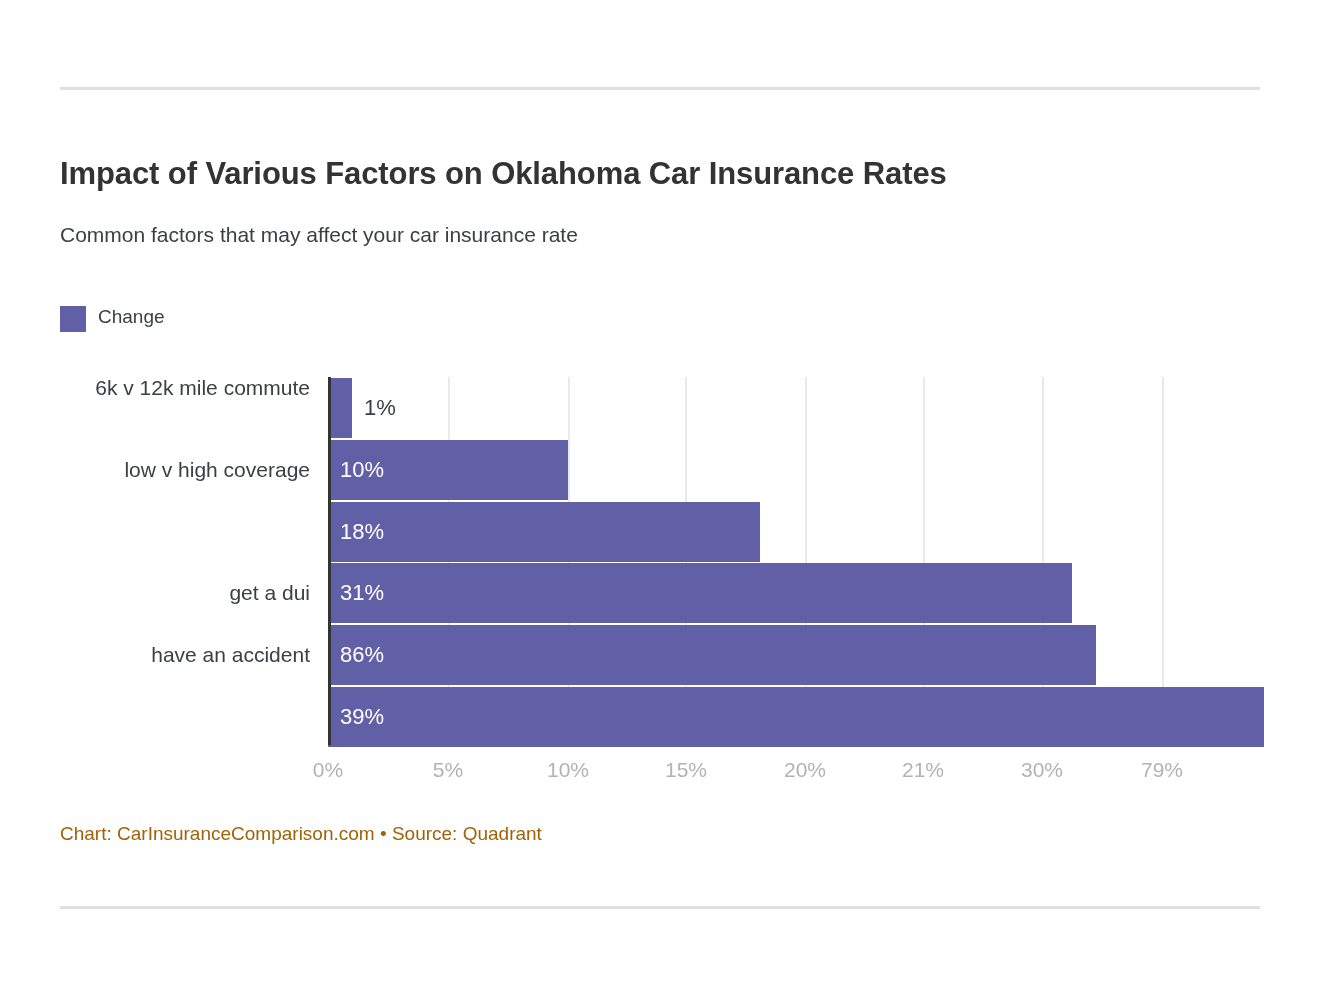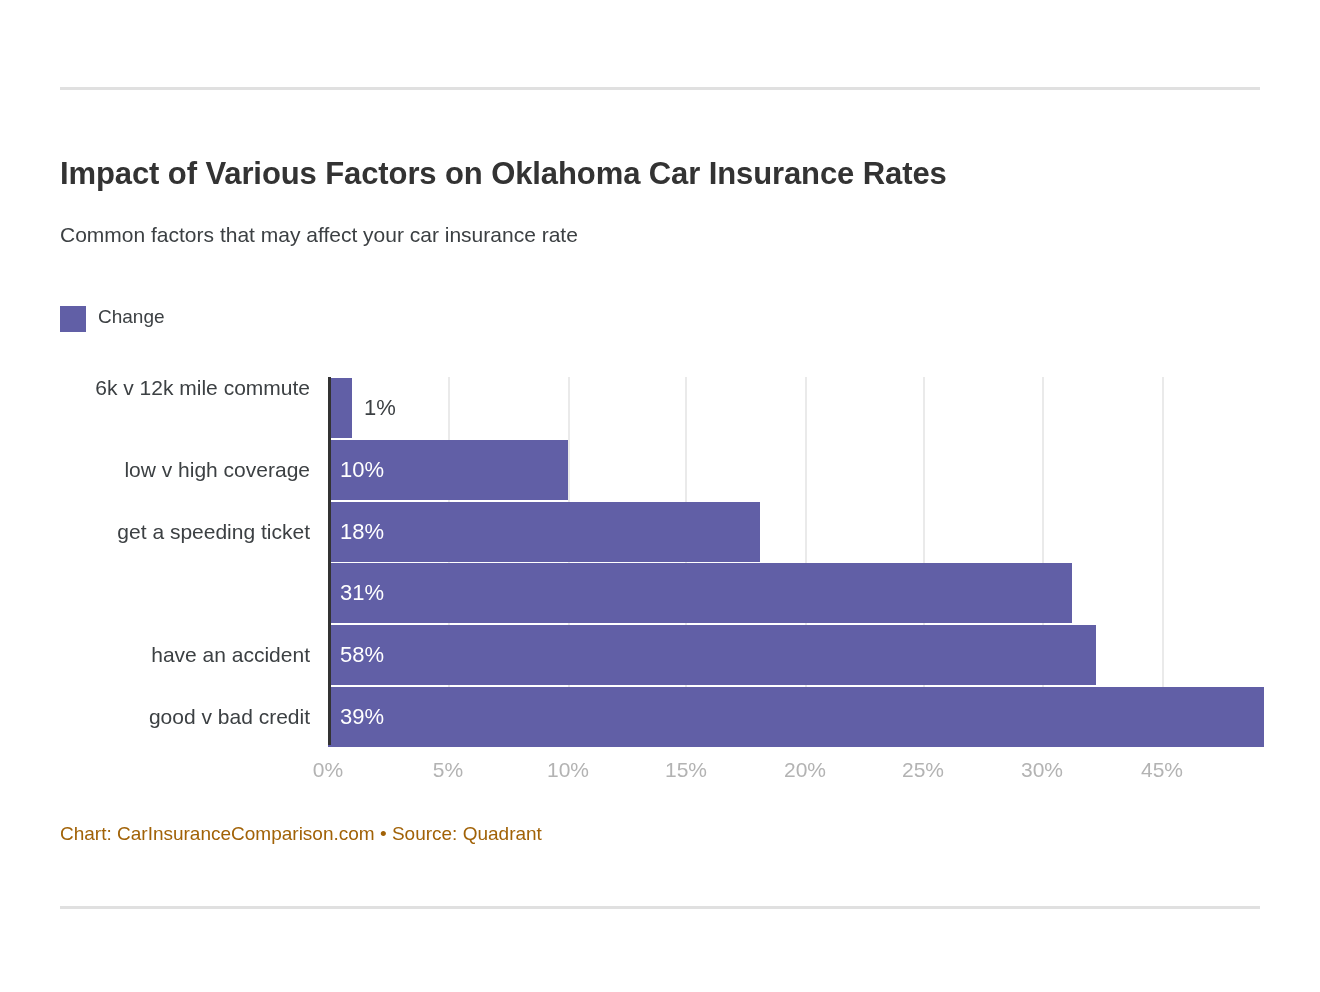--- a/index.html
+++ b/index.html
@@ -185,23 +185,22 @@
     <div class="gridline" style="left:448px;top:377px;position:absolute;"></div>
     <div class="gridline" style="left:568px;top:377px;position:absolute;"></div>
     <div class="gridline" style="left:685px;top:377px;position:absolute;"></div>
     <div class="gridline" style="left:805px;top:377px;position:absolute;"></div>
     <div class="gridline" style="left:923px;top:377px;position:absolute;"></div>
     <div class="gridline" style="left:1042px;top:377px;position:absolute;"></div>
     <div class="gridline" style="left:1162px;top:377px;position:absolute;"></div>
 
     <div class="cat-label" style="top:358px;">6k v 12k mile commute</div>
     <div class="cat-label" style="top:440px;">low v high coverage</div>
-    <div class="cat-label" style="top:502px;">get a speeding ticket</div>
+    <div class="cat-label" style="top:563px;">get a dui</div>
     <div class="cat-label" style="top:625px;">have an accident</div>
-    <div class="cat-label" style="top:687px;">good v bad credit</div>
 
     <div class="bar-row" style="top:378px;">
       <div class="bar" style="width:24px;"></div>
       <div class="bar-value outside" style="left:36px;">1%</div>
     </div>
 
     <div class="bar-row" style="top:440px;">
       <div class="bar" style="width:240px;"></div>
       <div class="bar-value inside">10%</div>
     </div>
@@ -211,35 +210,35 @@
       <div class="bar-value inside">18%</div>
     </div>
 
     <div class="bar-row" style="top:563px;">
       <div class="bar" style="width:744px;"></div>
       <div class="bar-value inside">31%</div>
     </div>
 
     <div class="bar-row" style="top:625px;">
       <div class="bar" style="width:768px;"></div>
-      <div class="bar-value inside">58%</div>
+      <div class="bar-value inside">86%</div>
     </div>
 
     <div class="bar-row" style="top:687px;">
       <div class="bar" style="width:936px;"></div>
       <div class="bar-value inside">39%</div>
     </div>
 
     <div class="tick-label" style="left:328px;">0%</div>
     <div class="tick-label" style="left:448px;">5%</div>
     <div class="tick-label" style="left:568px;">10%</div>
     <div class="tick-label" style="left:686px;">15%</div>
     <div class="tick-label" style="left:805px;">20%</div>
-    <div class="tick-label" style="left:923px;">25%</div>
+    <div class="tick-label" style="left:923px;">21%</div>
     <div class="tick-label" style="left:1042px;">30%</div>
-    <div class="tick-label" style="left:1162px;">45%</div>
+    <div class="tick-label" style="left:1162px;">79%</div>
   </div>
 
   <div id="chart-footer">Chart: CarInsuranceComparison.com • Source: Quadrant</div>
 
   <div class="rule" id="rule-bottom"></div>
 
 </div>
 
 </body></html>

